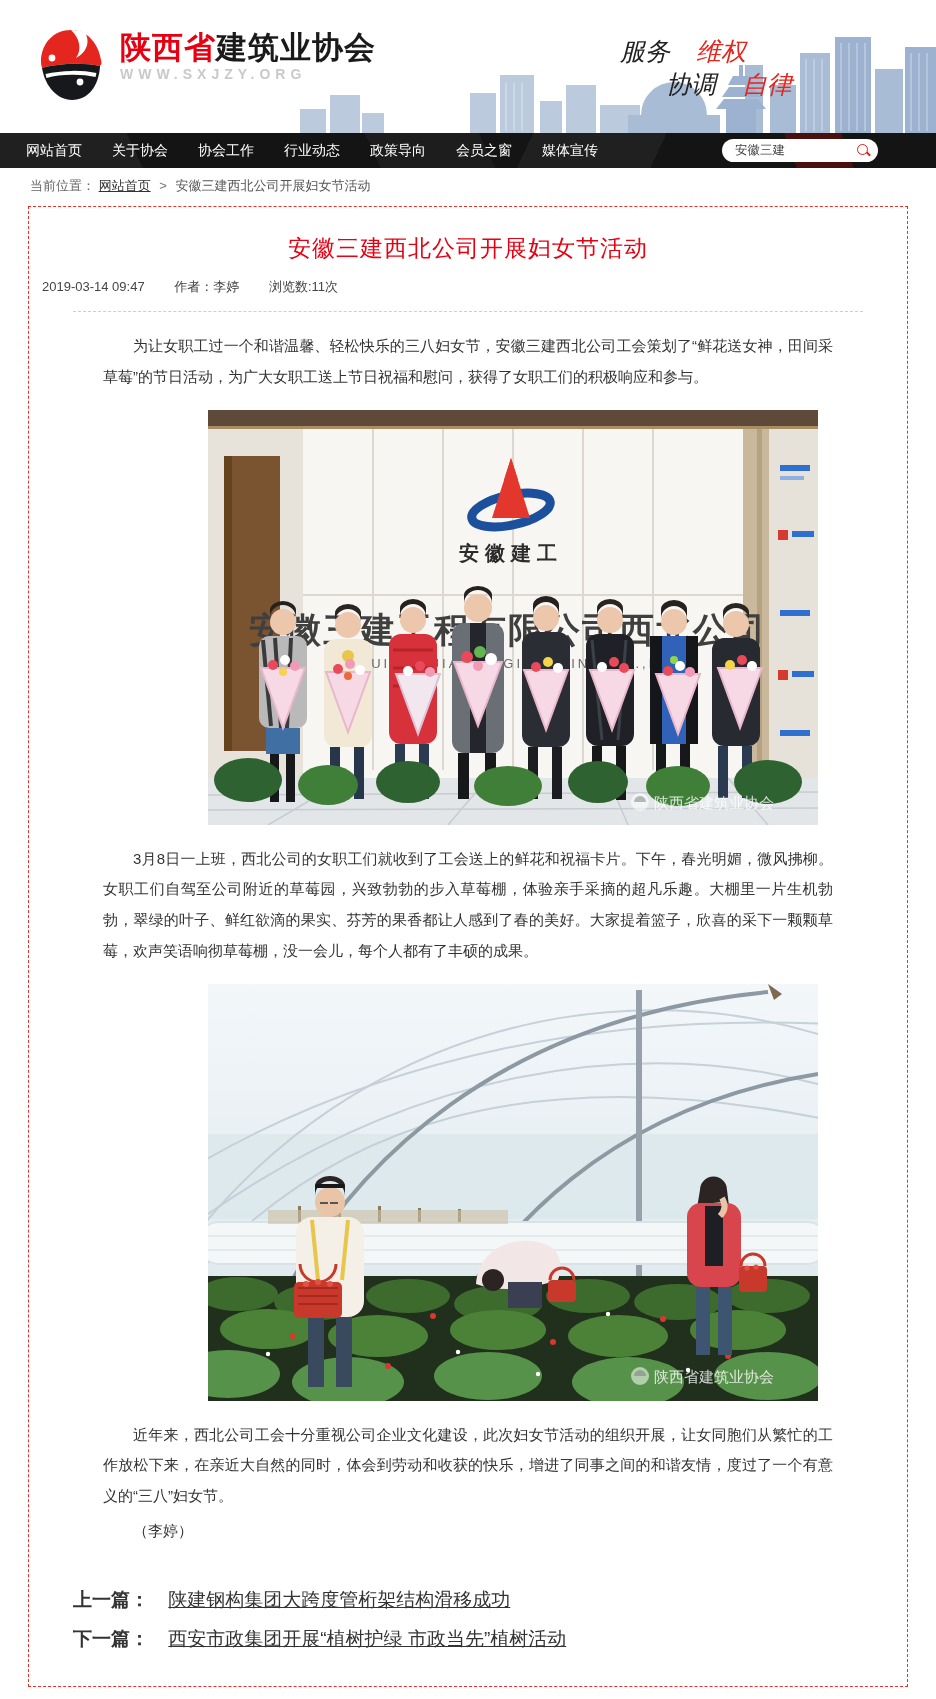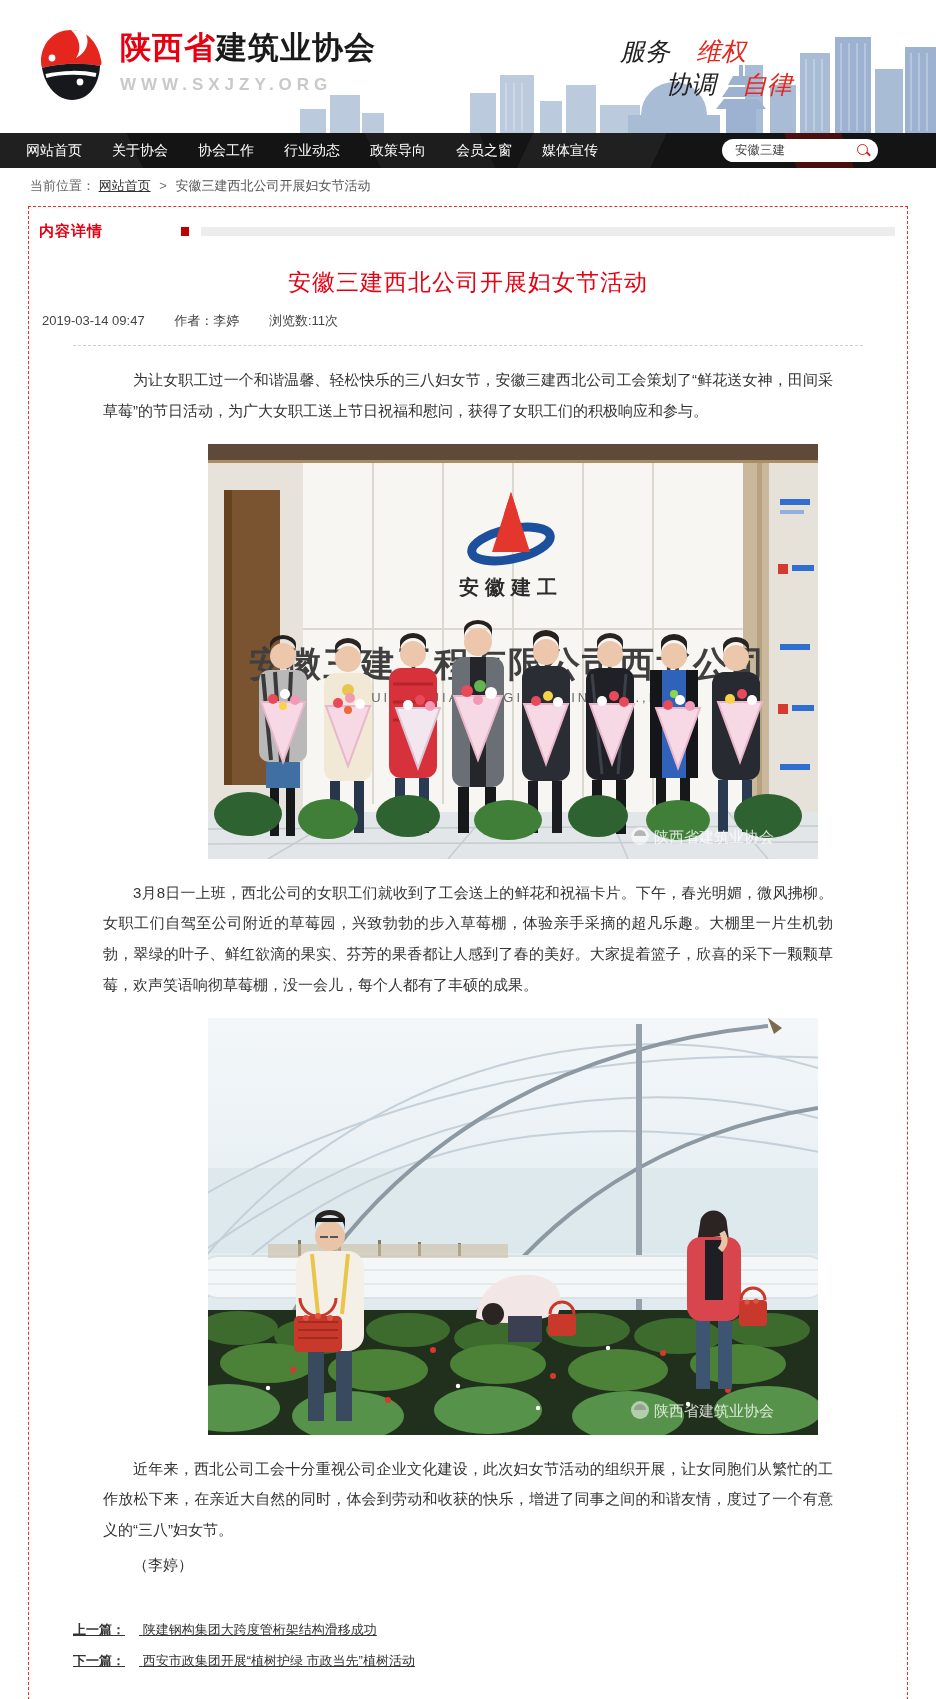--- a/index.html
+++ b/index.html
@@ -11,21 +11,21 @@
   }
   
   .header { position:relative; height:133px; background:#fff; overflow:hidden; }
   .skyline { position:absolute; left:0; bottom:0; width:936px; height:120px; }
   .logo-wrap { position:absolute; left:36px; top:24px; display:flex; align-items:flex-start; cursor:pointer; }
   .logo-icon { width:70px; height:82px; margin-right:14px; }
   .logo-texts { padding-top:6px; }
   .site-name { font-size:31px; font-weight:bold; letter-spacing:1px; line-height:1.15; white-space:nowrap; }
   .site-name .red { color:#e60012; }
   .site-name .dark { color:#1a1a1a; }
-  .site-url { margin-top:9px; font-size:17px; color:#c9c9c9; letter-spacing:5px; font-weight:bold; }
+  .site-url { font-size:14px; color:#c9c9c9; letter-spacing:5px; font-weight:bold; }
   .slogan { position:absolute; top:36px; right:86px; width:230px;
             font-family:"DejaVu Serif","Liberation Serif",serif;
             font-style:italic; font-weight:normal; font-size:25px; line-height:1.3; }
   .slogan .row2 { margin-left:46px; }
   .slogan .dark { color:#222; }
   .slogan .red { color:#e6251d; margin-left:18px; }
   
   .nav {
     position:relative; height:35px; display:flex; align-items:center;
     background:
@@ -58,21 +58,21 @@
   .section-sq { width:8px; height:9px; background:#c00000; margin:0 12px 0 78px; }
   .section-bar { flex:1; height:9px; background:#ededed; }
   .article-title { margin-top:26px; text-align:center; color:#e60012; font-size:23px; font-weight:500; letter-spacing:1px; }
   .article-meta { margin-top:14px; text-align:left; font-size:13px; color:#454545; }
   .article-meta span { margin:0 13px; }
   .meta-sep { border:none; border-top:1px dashed #cfcfcf; margin:15px 44px 0; }
   .para { margin:19px 74px 0; font-size:15px; line-height:2.05; color:#333; text-align:justify; text-indent:2em; }
   .photo { display:block; width:520px; margin:17px auto 10px; }
   .photo svg { display:block; }
   .sig { margin:10px 74px 0; font-size:15px; color:#333; text-indent:2em; }
-  .pn-links { margin:46px 0 0 44px; font-size:13px;text-decoration:underline; }
+  .pn-links { margin:46px 0 0 44px; font-size:19px; }
   .pn-row { margin-top:13px; }
   .pn-label { font-weight:bold; color:#333; margin-right:14px; }
   .pn-row a { color:#333; text-decoration:underline; cursor:pointer; }
   .wm-text { font-size:15px; fill:rgba(255,255,255,.8); }
 </style>
 </head>
 <body>
 
 <div class="header">
   <svg class="skyline" viewBox="0 0 936 120" aria-hidden="true">
@@ -165,25 +165,20 @@
 </div>
 
 <div class="breadcrumb">
   <span>当前位置：</span>
   <a>网站首页</a>
   <span class="sep">&gt;</span>
   <span class="cur">安徽三建西北公司开展妇女节活动</span>
 </div>
 
 <div class="content-box">
-  <div class="section-head">
-    <span class="section-title">内容详情</span>
-    <span class="section-sq"></span>
-    <span class="section-bar"></span>
-  </div>
 
   <h1 class="article-title">安徽三建西北公司开展妇女节活动</h1>
   <div class="article-meta">
     <span>2019-03-14 09:47</span>
     <span>作者：李婷</span>
     <span>浏览数:11次</span>
   </div>
   <hr class="meta-sep">
 
   <p class="para">为让女职工过一个和谐温馨、轻松快乐的三八妇女节，安徽三建西北公司工会策划了“鲜花送女神，田间采草莓”的节日活动，为广大女职工送上节日祝福和慰问，获得了女职工们的积极响应和参与。</p>

